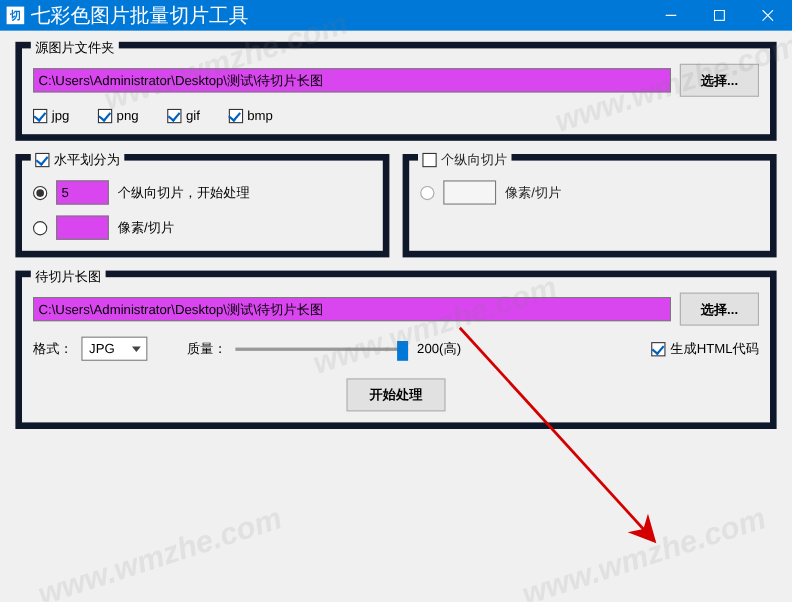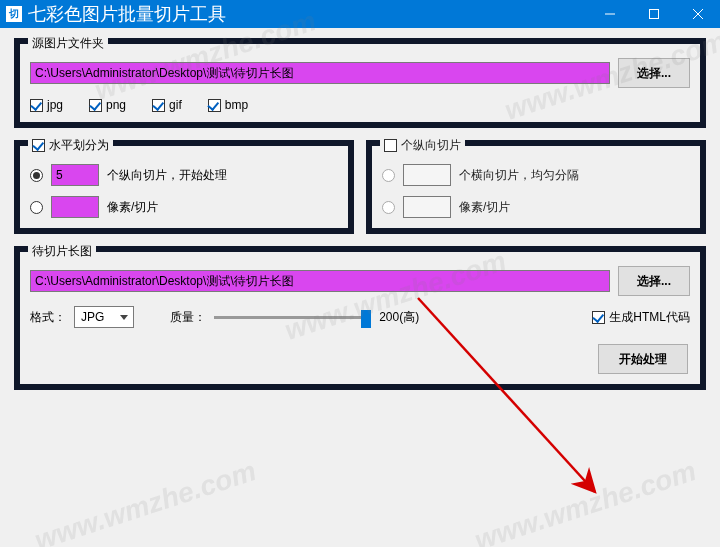--- a/index.html
+++ b/index.html
@@ -41,21 +41,21 @@
 .disabled-box .textinput { background: #f5f5f5; color: #999; }
 .disabled-box { color: #222; }
 
 .select { height: 22px; border: 1px solid #7a7a7a; background: #fff; padding: 0 18px 0 6px; position: relative; display: inline-flex; align-items: center; min-width: 60px; }
 .select::after { content: ""; position: absolute; right: 5px; top: 8px; width: 0; height: 0; border-left: 4px solid transparent; border-right: 4px solid transparent; border-top: 5px solid #444; }
 
 .slider { position: relative; flex: 1; height: 20px; display: flex; align-items: center; max-width: 160px; }
 .slider-track { height: 3px; background: #999; width: 100%; position: relative; }
 .slider-thumb { position: absolute; right: 0; top: -6px; width: 10px; height: 18px; background: #0078d7; }
 
-.bottom-row { display:flex; justify-content:flex-end; padding: 6px 2px 0 2px; }
+.bottom-row { display:flex; justify-content:center; padding: 6px 2px 0 2px; }
 .btn.primary { width: 90px; }
 
 .arrow-svg { position: absolute; top: 0; left: 0; pointer-events: none; }
 
 .watermark { position: absolute; color: rgba(120,120,120,0.13); font-size: 28px; font-style: italic; font-weight: bold; transform: rotate(-18deg); pointer-events: none; font-family: Arial, sans-serif; }
 </style>
 </head>
 <body>
 
 <div class="titlebar">
@@ -133,27 +133,20 @@
       </div>
     </div>
 
     <div class="groupbox checkable disabled-box">
       <span class="group-check">
         <label class="checkbox" style="margin-right:0">
             <span class="check"></span>
             <span>个纵向切片</span>
           </label>
       </span>
-      <div class="row">
-        <label class="radio disabled">
-            <span class="radio-dot"></span>
-          </label>
-        <input class="textinput narrow" disabled="" style="">
-        <span>个横向切片，均匀分隔</span>
-      </div>
       <div class="row">
         <label class="radio disabled">
             <span class="radio-dot"></span>
           </label>
         <input class="textinput narrow" disabled="" style="">
         <span>像素/切片</span>
       </div>
     </div>
   </div>
 

